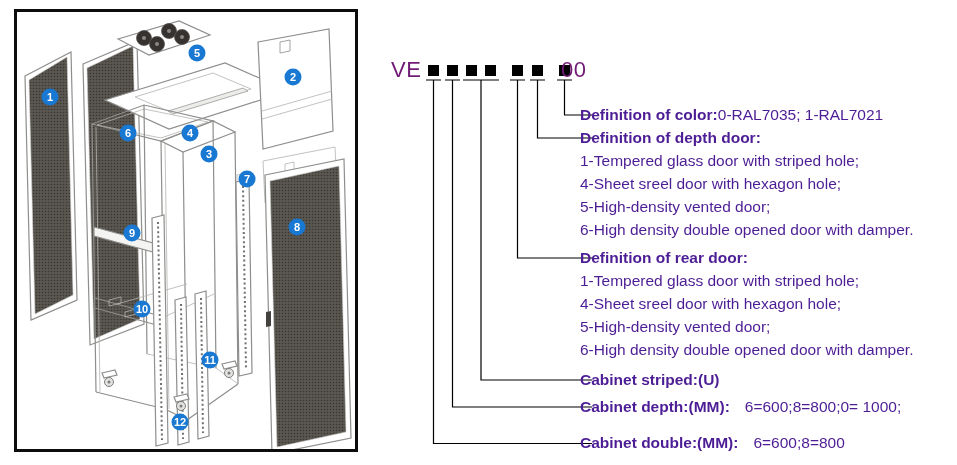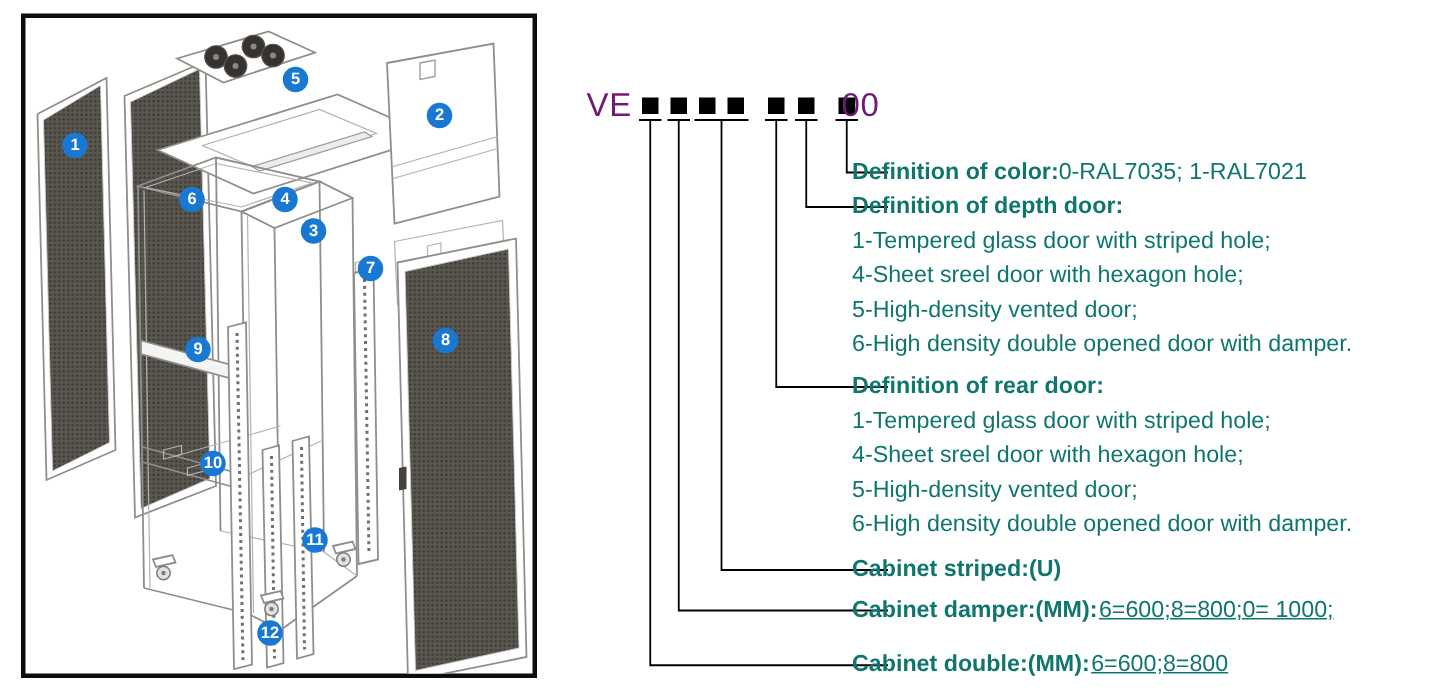--- a/index.html
+++ b/index.html
@@ -15,23 +15,23 @@
   .badge-t{fill:#ffffff;font:bold 11px "Liberation Sans",sans-serif;text-anchor:middle;dominant-baseline:central;}
   .fan{fill:#35322f;stroke:#55524f;stroke-width:0.8;}
 
   
   .code-prefix,.code-suffix{position:absolute;top:57px;font-size:22px;color:#701a75;letter-spacing:0.5px;}
   .code-prefix{left:391px;}
   .code-suffix{left:545px;margin-left:16px;}
   .sq{position:absolute;top:65px;width:11px;height:11px;background:#000;}
   .connectors{position:absolute;left:0;top:0;width:957px;height:465px;pointer-events:none;}
 
-  .lbl{position:absolute;left:568px;font-size:15.5px;line-height:18px;color:#0f766e;white-space:nowrap;}
+  .lbl{position:absolute;left:580px;font-size:15.5px;line-height:18px;color:#4c1d95;white-space:nowrap;}
   .b{font-weight:bold;}
-  .gap{margin-left:1px;text-decoration:underline;}
+  .gap{margin-left:15px;}
 </style>
 </head>
 <body>
 
 <div class="page">
 
   <div class="figure-frame">
     <svg class="fig" viewBox="0 0 338 437">
       <defs>
         <pattern id="mesh" width="3" height="3" patternUnits="userSpaceOnUse">
@@ -236,21 +236,21 @@
 
     <div class="lbl b" style="top:249px">Definition of rear door:</div>
     <div class="lbl" style="top:272px">1-Tempered glass door with striped hole;</div>
     <div class="lbl" style="top:295px">4-Sheet sreel door with hexagon hole;</div>
     <div class="lbl" style="top:318px">5-High-density vented door;</div>
     <div class="lbl" style="top:341px">6-High density double opened door with damper.</div>
 
     <div class="lbl b" style="top:371px">Cabinet striped:(U)</div>
 
     <div class="lbl" style="top:398px">
-      <span class="b">Cabinet damper:(MM):</span><span class="gap">6=600;8=800;0= 1000;</span>
+      <span class="b">Cabinet depth:(MM):</span><span class="gap">6=600;8=800;0= 1000;</span>
     </div>
 
     <div class="lbl" style="top:434px">
       <span class="b">Cabinet double:(MM):</span><span class="gap">6=600;8=800</span>
     </div>
 
   </div>
 </div>
 
 </body></html>

